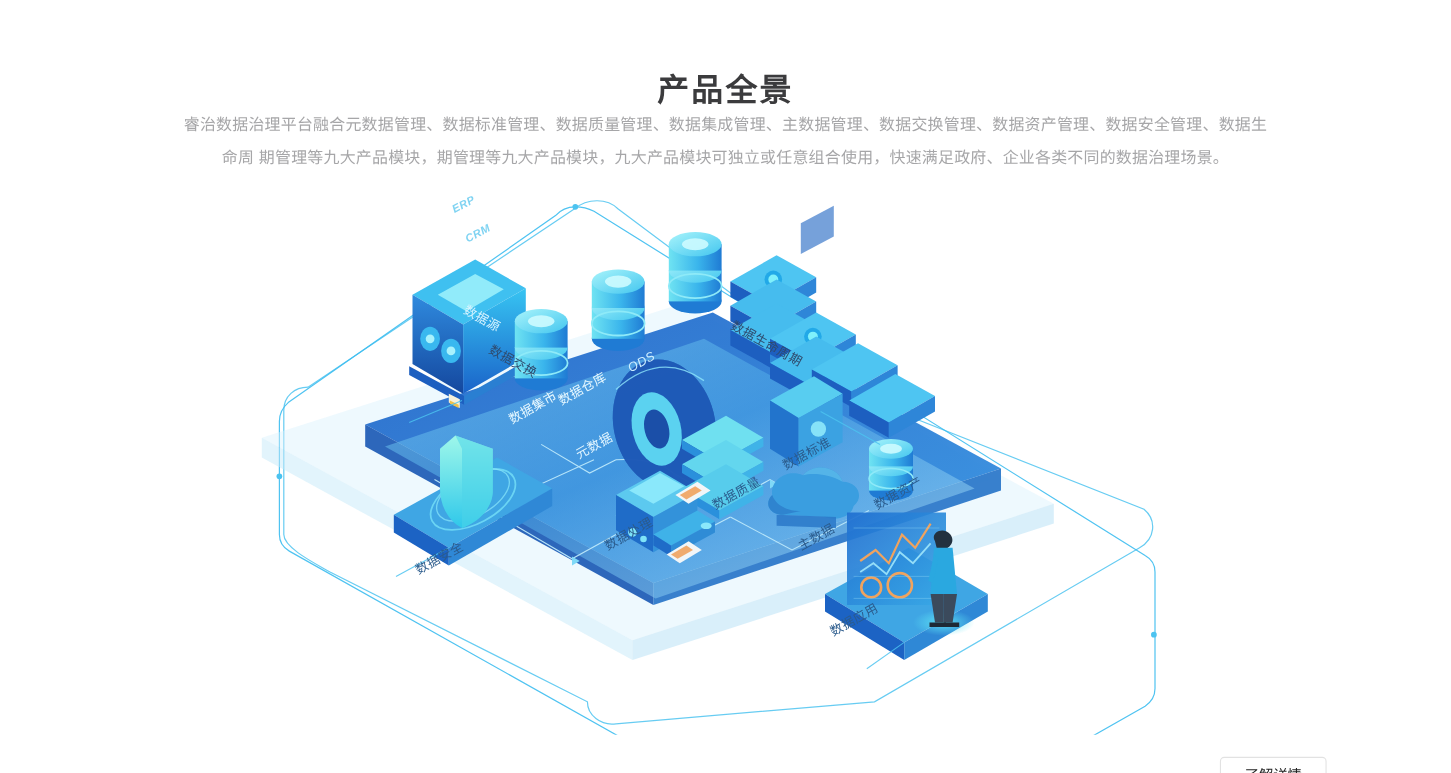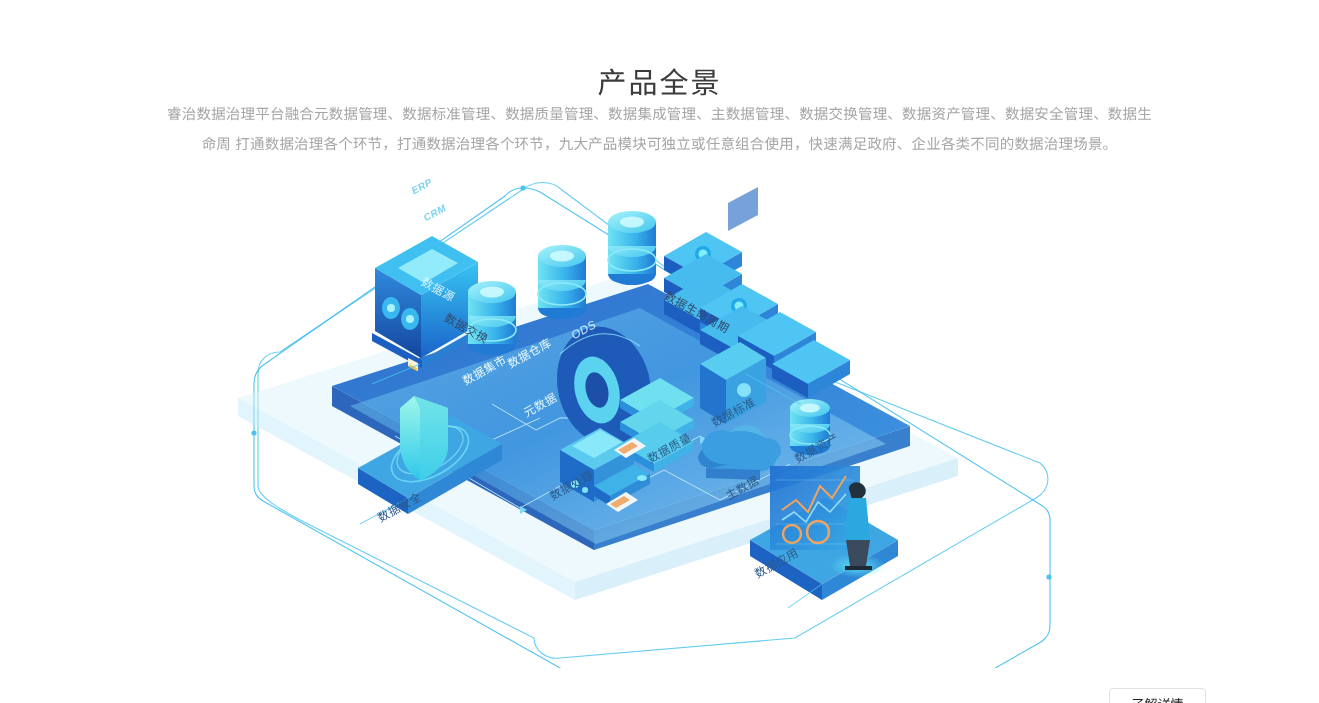--- a/index.html
+++ b/index.html
@@ -16,21 +16,21 @@
     width: 1319px; height: 703px;
     background: #ffffff;
   }
 
   
   .section-title {
     position: absolute;
     top: 44px; left: 0; right: 0;
     text-align: center;
     font-size: 29px;
-    font-weight: 400;
+    font-weight: 700;
     color: #3b3b3d;
     letter-spacing: 2px;
     line-height: 40px;
   }
   .section-desc {
     position: absolute;
     top: 99px; left: 50%;
     transform: translateX(-50%);
     width: 990px;
     text-align: center;
@@ -78,21 +78,21 @@
 </style>
 </head>
 <body>
 
 <div class="page">
 
   <h1 class="section-title">产品全景</h1>
 
   <div class="section-desc">
     <span>睿治数据治理平台融合元数据管理、数据标准管理、数据质量管理、数据集成管理、主数据管理、数据交换管理、数据资产管理、数据安全管理、数据生命周</span>
-    <span>打通数据治理各个环节，打通数据治理各个环节，九大产品模块可独立或任意组合使用，快速满足政府、企业各类不同的数据治理场景。</span>
+    <span>期管理等九大产品模块，期管理等九大产品模块，九大产品模块可独立或任意组合使用，快速满足政府、企业各类不同的数据治理场景。</span>
   </div>
 
   <div class="stage">
     <svg width="1319" height="500" viewBox="0 0 1319 500" xmlns="http://www.w3.org/2000/svg">
       <defs>
         <linearGradient id="gPlatformTop" x1="0" y1="0" x2="1" y2="1">
           <stop offset="0%" stop-color="#7fd0f2"></stop>
           <stop offset="45%" stop-color="#4ba7e6"></stop>
           <stop offset="100%" stop-color="#b9e7fa"></stop>
         </linearGradient>

